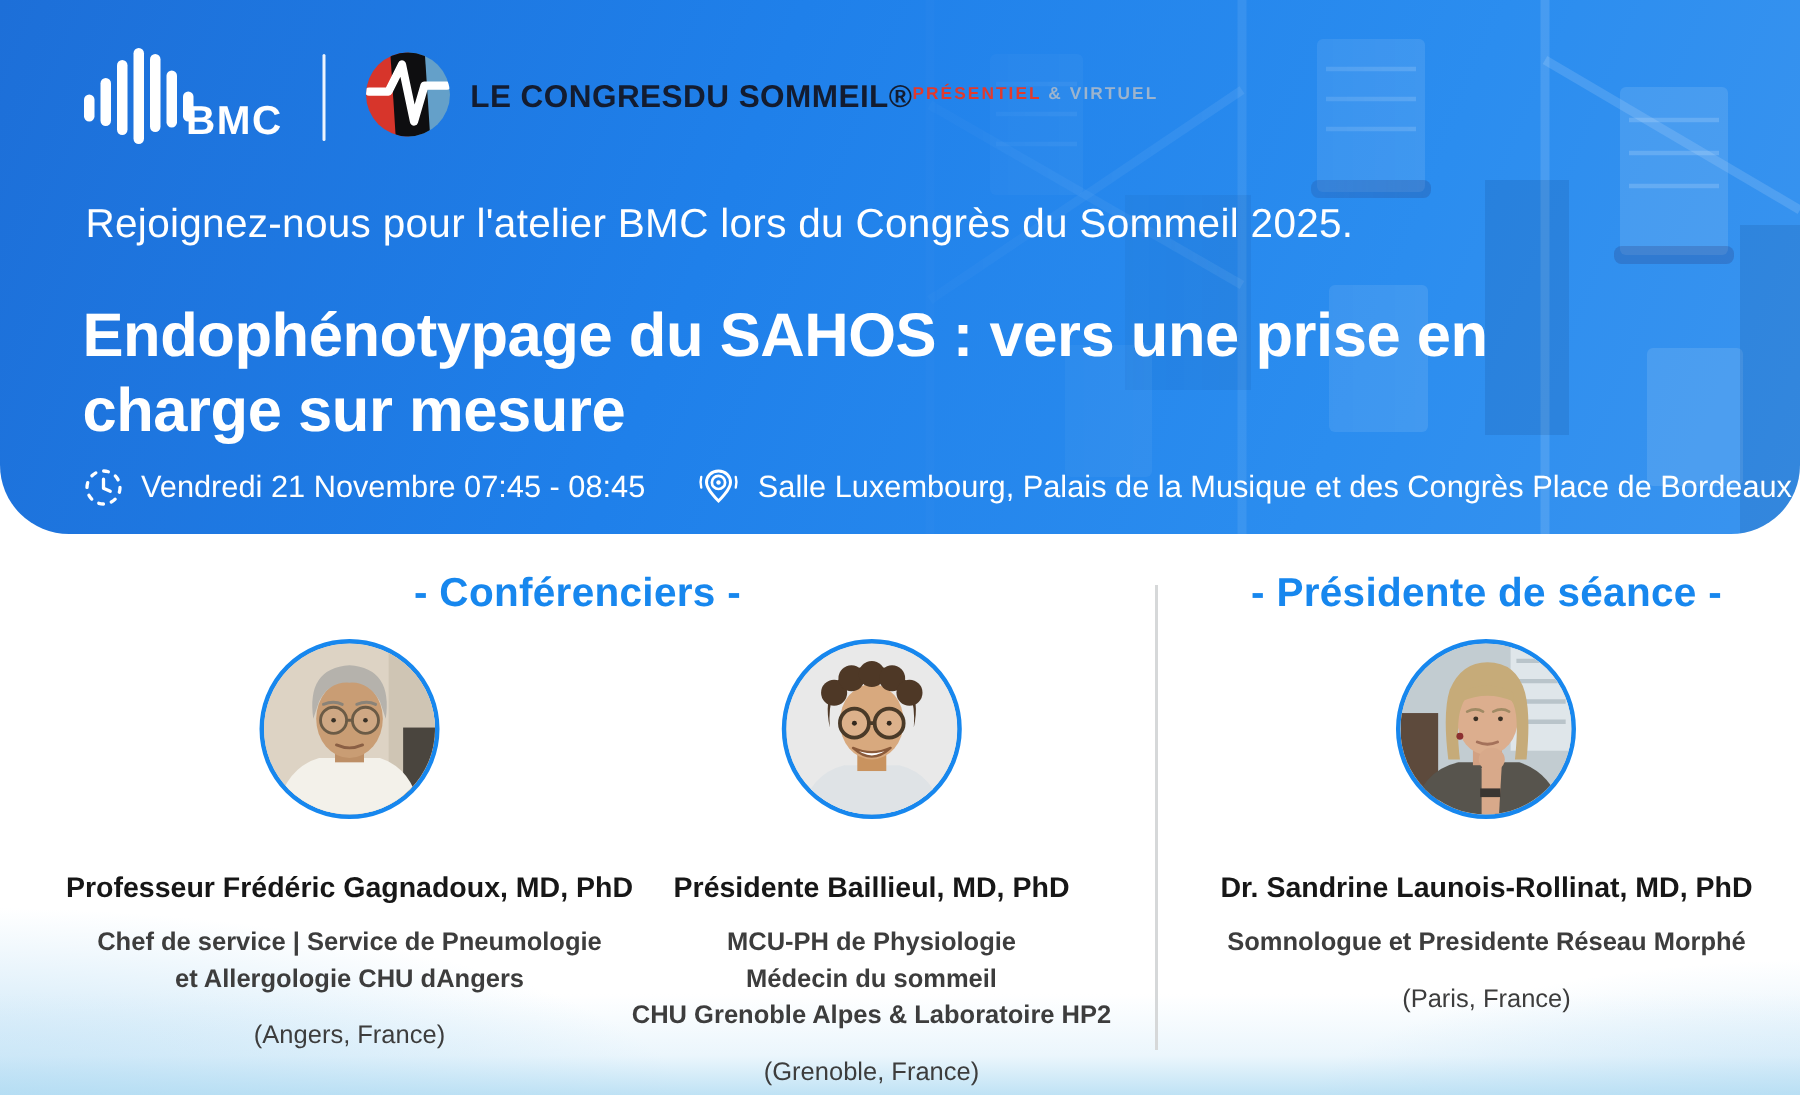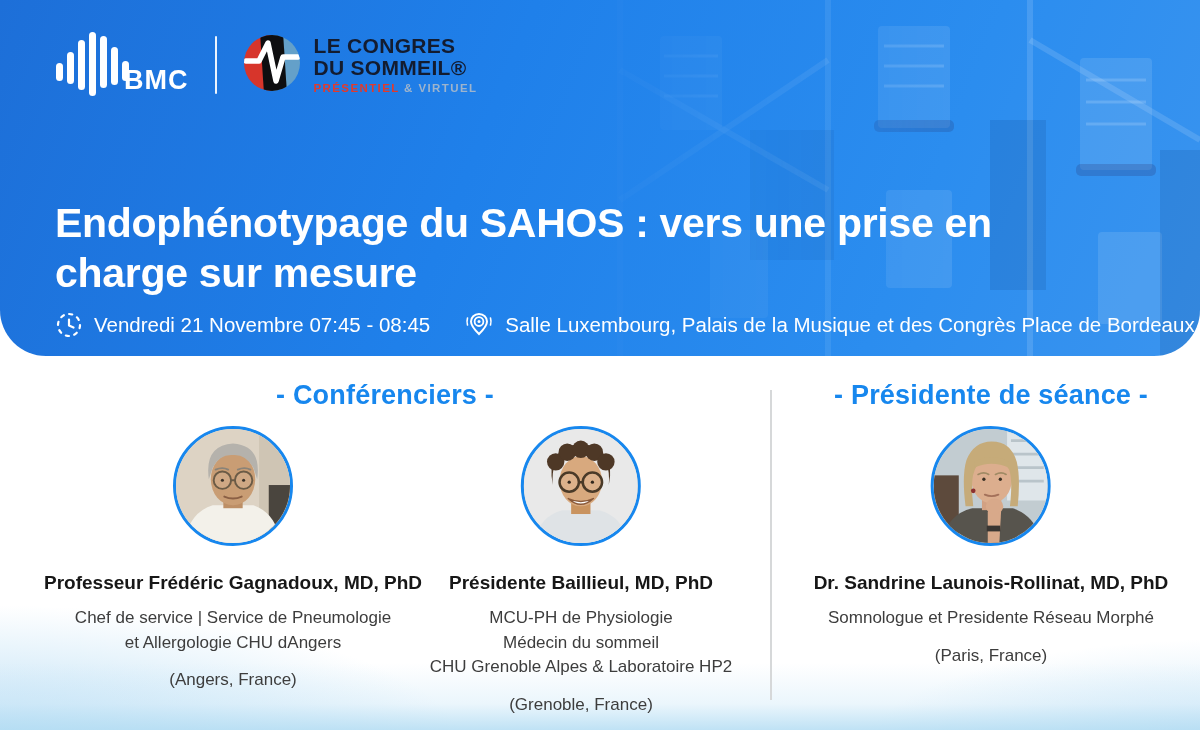--- a/index.html
+++ b/index.html
@@ -31,21 +31,21 @@
   .bmc-bars i:nth-child(1){height:18px;margin-top:14px;}
   .bmc-bars i:nth-child(2){height:32px;margin-top:6px;}
   .bmc-bars i:nth-child(3){height:50px;}
   .bmc-bars i:nth-child(4){height:64px;margin-top:-2px;}
   .bmc-bars i:nth-child(5){height:52px;margin-top:-6px;}
   .bmc-bars i:nth-child(6){height:38px;margin-top:2px;}
   .bmc-bars i:nth-child(7){height:20px;margin-top:12px;}
   .bmc-word{color:#fff;font-size:27px;font-weight:700;letter-spacing:1px;margin-left:-5px;margin-top:30px;}
   .logo-divider{width:2px;height:58px;background:rgba(255,255,255,.92);border-radius:1px;}
   .congress-logo{display:flex;align-items:center;gap:13px;}
-  .congress-text{display:flex;flex-direction:column;line-height:1.03;}
+  .congress-text{display:flex;line-height:1.03;}
   .congress-line{font-size:21px;font-weight:800;color:#131c30;letter-spacing:.3px;}
   .congress-sub{margin-top:4px;font-size:11.5px;font-weight:700;letter-spacing:1.4px;}
   .congress-sub .red{color:#e23a2c;}
   .congress-sub .gray{color:#9db4cd;}
 
   .intro{position:absolute;top:134px;left:57px;color:#fff;font-size:27px;font-weight:400;letter-spacing:.2px;}
   .title{position:absolute;top:186px;left:55px;color:#fff;font-size:41px;font-weight:700;line-height:1.23;letter-spacing:-.3px;margin-top:12px;}
   .title span{display:block;}
 
   .info-row{position:absolute;top:310px;left:55px;display:flex;align-items:center;gap:34px;color:#fff;font-size:20.5px;}
@@ -71,22 +71,22 @@
   }
   .card{position:absolute;top:70px;display:flex;flex-direction:column;align-items:center;text-align:center;transform:translateX(-50%);}
   .card-1{left:233px;}
   .card-2{left:581px;}
   .card-3{left:50%;}
   .avatar{
     width:114px;height:114px;border-radius:50%;
     border:3px solid #1787ee;overflow:hidden;background:#e6e0d4;flex:0 0 auto;
   }
   .avatar svg{display:block;width:114px;height:114px;}
-  .person-name{margin-top:26px;font-size:19px;font-weight:700;color:#171717;white-space:nowrap;}
-  .person-role{margin-top:12px;font-size:17px;color:#3d3d3d;line-height:1.45;}
+  .person-name{margin-top:36px;font-size:19px;font-weight:700;color:#171717;white-space:nowrap;}
+  .person-role{margin-top:12px;font-size:17px;color:#3d3d3d;line-height:1.45;font-weight:bold;}
   .person-role span{display:block;white-space:nowrap;}
   .person-location{margin-top:15px;font-size:17px;color:#3d3d3d;white-space:nowrap;}
 </style>
 </head>
 <body>
 
 <div class="banner">
 
   <div class="header">
 
@@ -160,20 +160,21 @@
             </svg>
           </span>
           <div class="congress-text">
             <span class="congress-line">LE CONGRES</span>
             <span class="congress-line">DU SOMMEIL®</span>
             <span class="congress-sub"><span class="red">PRÉSENTIEL</span><span class="gray"> &amp; VIRTUEL</span></span>
           </div>
         </div>
       </div>
 
+      <div class="intro">Rejoignez-nous pour l'atelier BMC lors du Congrès du Sommeil 2025.</div>
 
       <div class="title">
         <span>Endophénotypage du SAHOS : vers une prise en</span>
         <span>charge sur mesure</span>
       </div>
 
       <div class="info-row">
         <div class="info-item">
           <span class="info-icon">
             <svg width="28" height="28" viewBox="0 0 28 28">

